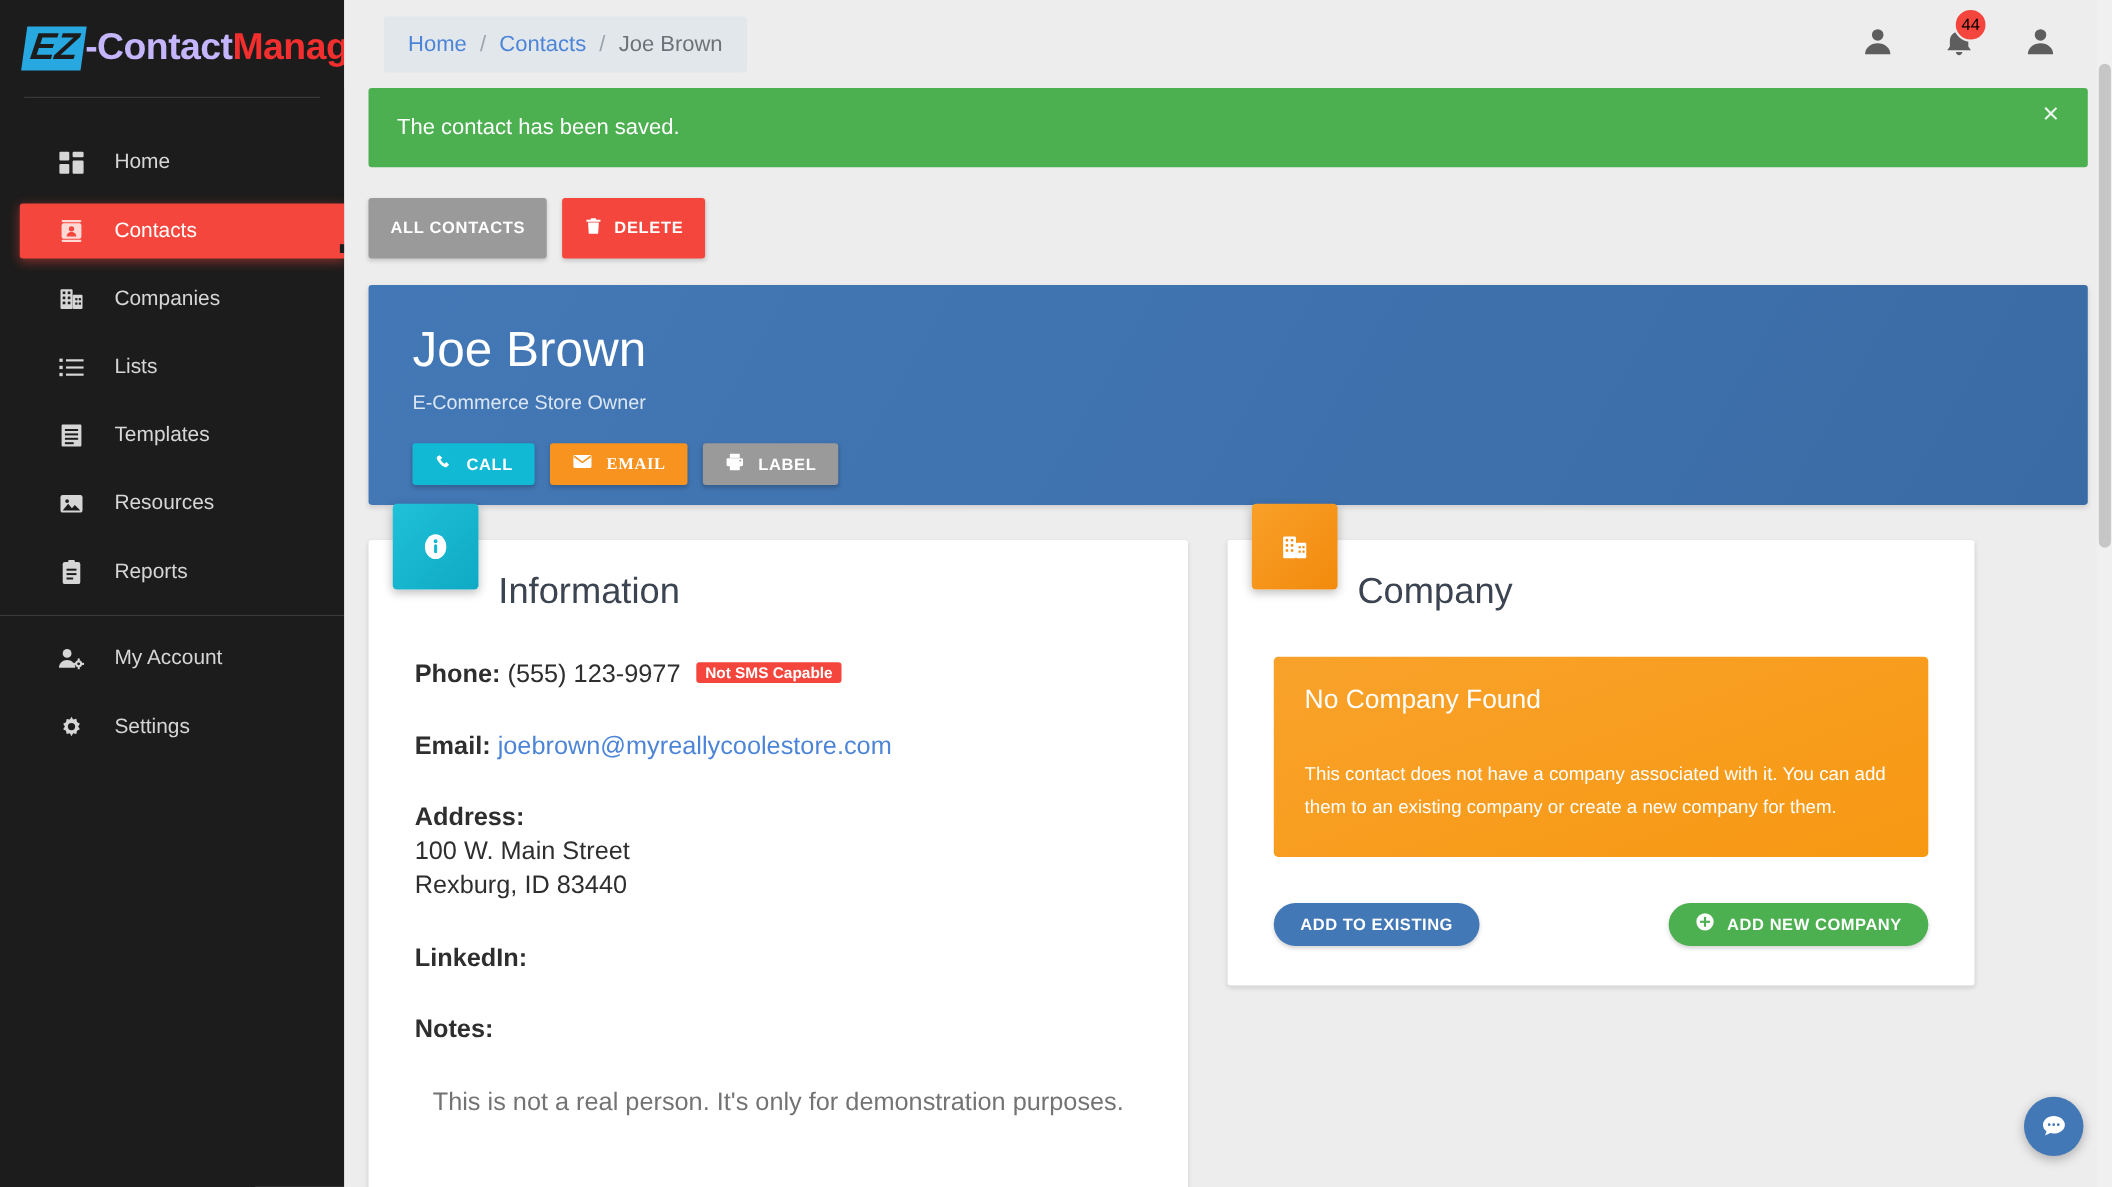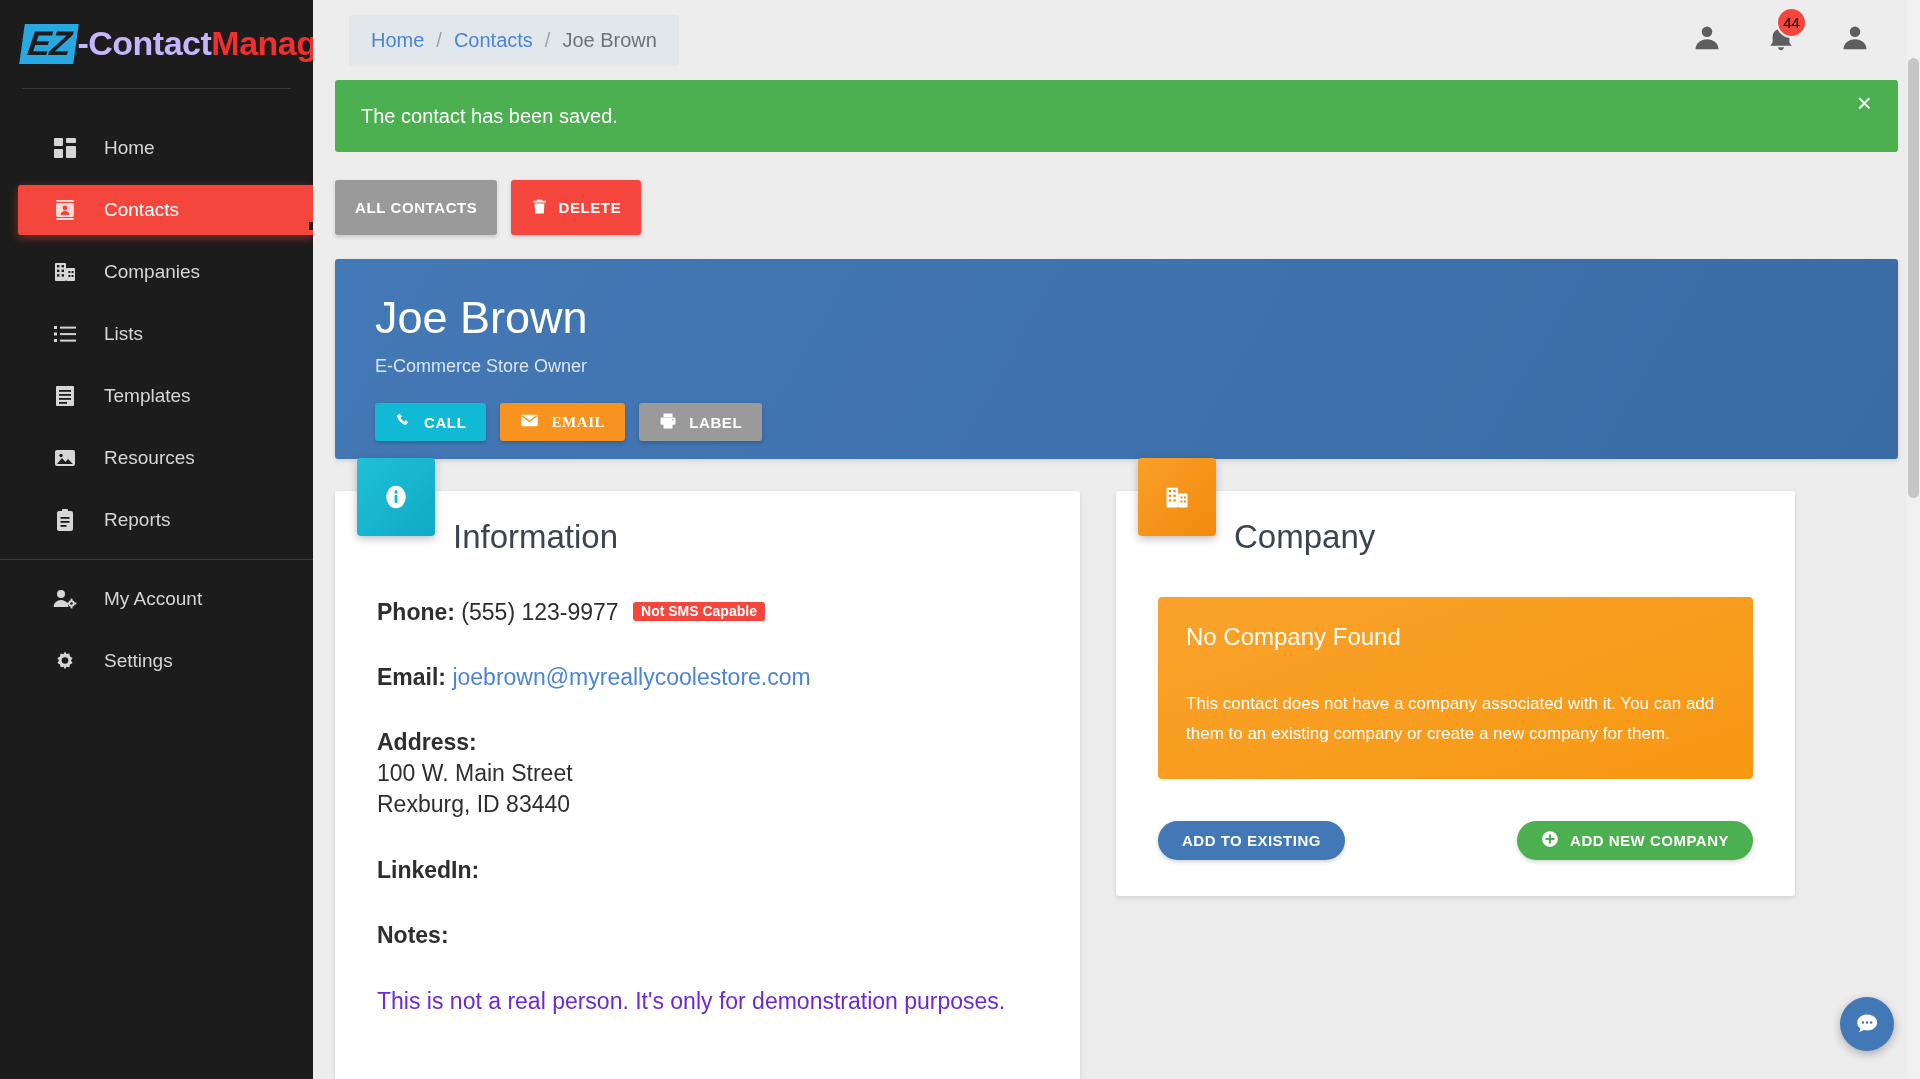--- a/index.html
+++ b/index.html
@@ -230,21 +230,21 @@
     display: inline-block;
     background: #f4463c; color: #fff;
     font-size: 14px; font-weight: bold;
     border-radius: 3px;
     padding: 0 8px;
     vertical-align: 4px;
     margin-left: 8px;
   }
   .link-blue { color: #4c84d8; text-decoration: none; cursor: pointer; }
   .addr-line { font-size: 23px; color: #2e2e2e; }
-  .notes-text { font-size: 23px; color: #6d28d9; line-height: 1.42; }
+  .notes-text { font-size: 23px; color: #737373; line-height: 1.42; text-align: center; }
 
   .alert-orange {
     background: linear-gradient(160deg,#f9a22b,#f79812);
     border-radius: 4px;
     color: #fff;
     padding: 26px 28px 30px 28px;
     margin-bottom: 42px;
   }
   .alert-orange h4 { font-size: 24px; font-weight: 400; margin-bottom: 38px; }
   .alert-orange p { font-size: 17px; line-height: 1.75; max-width: 690px; }

